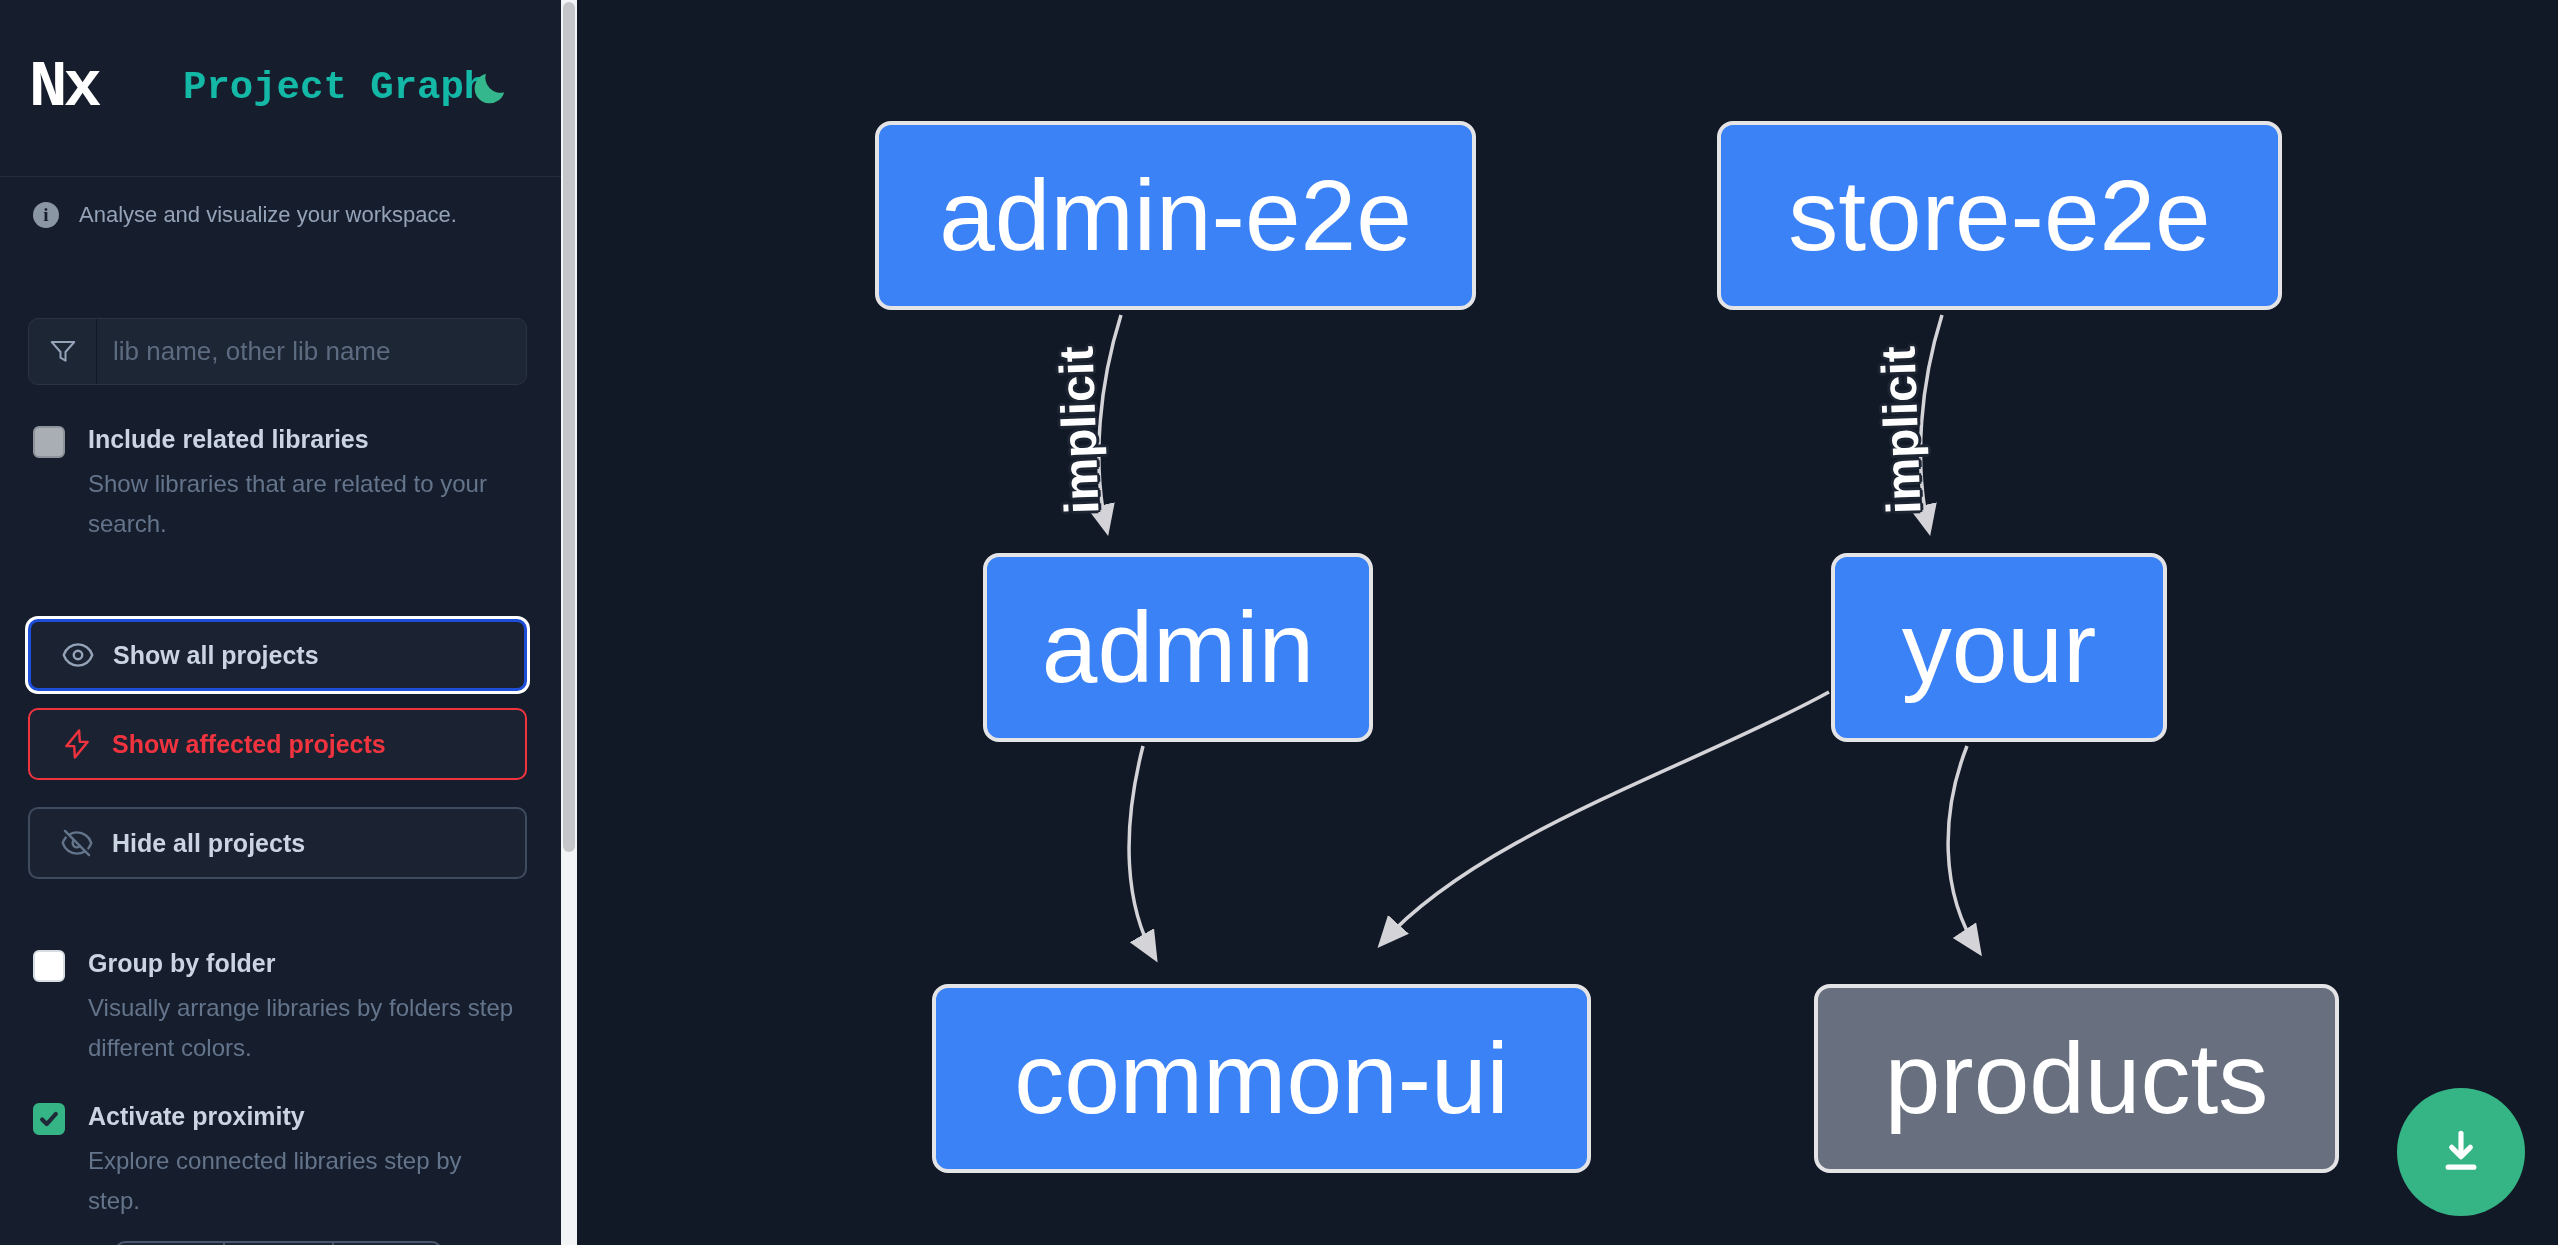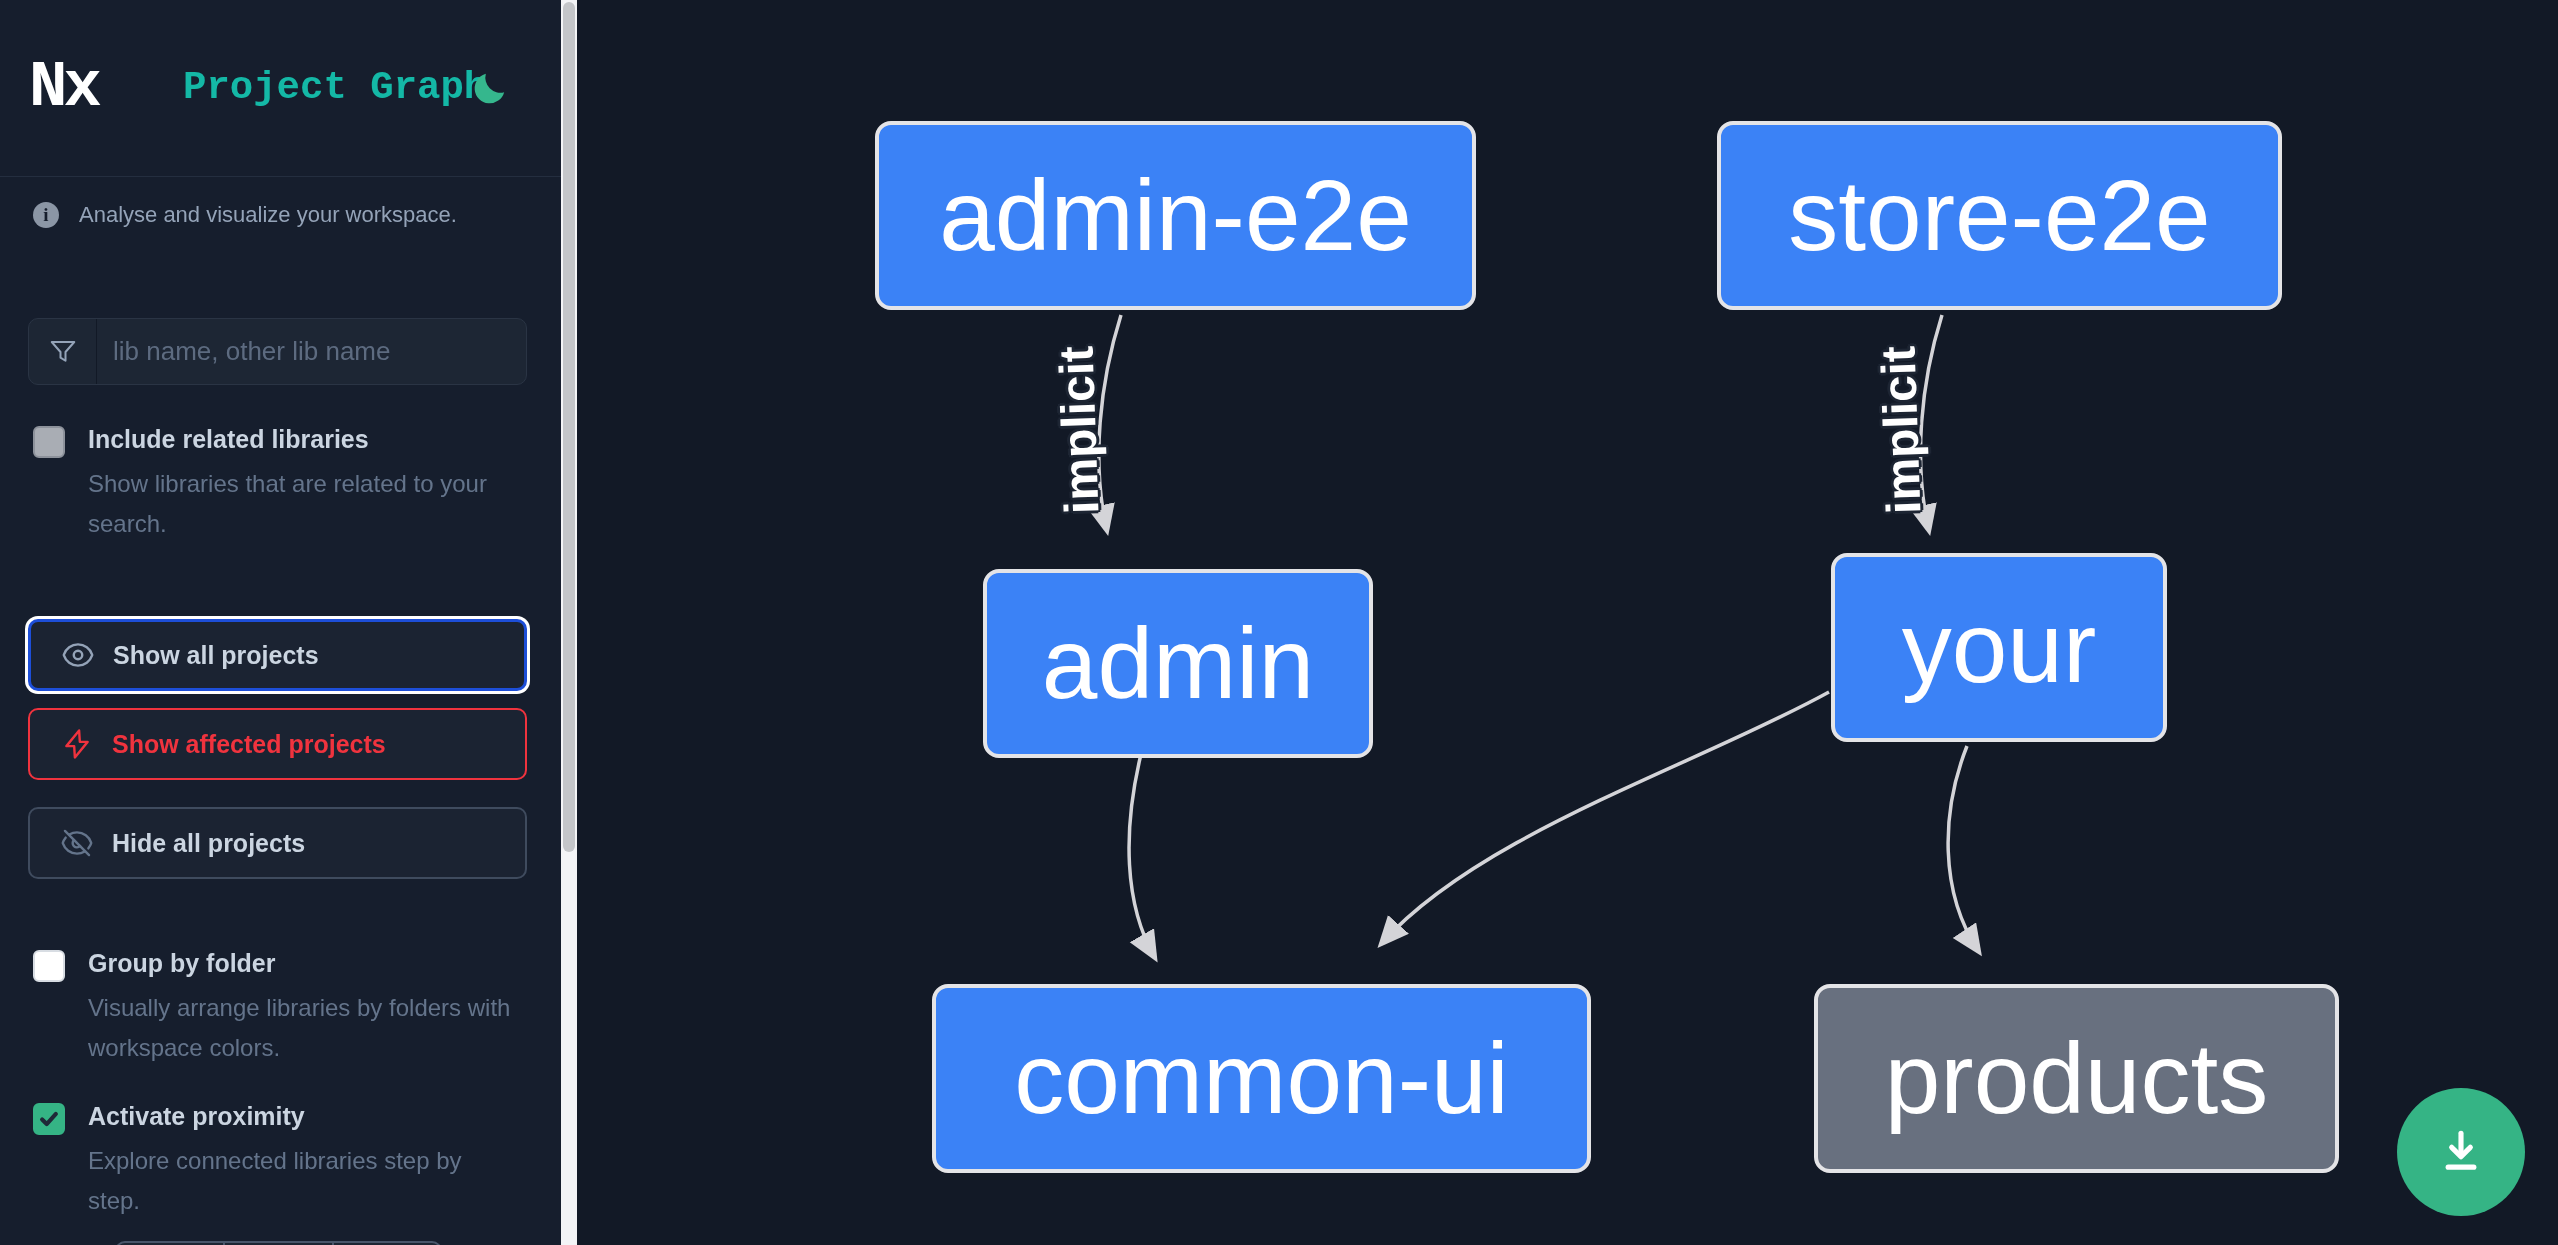--- a/index.html
+++ b/index.html
@@ -135,21 +135,21 @@
           <path d="M9.88 9.88a3 3 0 1 0 4.24 4.24"></path>
           <path d="M3.5 3.5l17 17"></path>
         </svg>
       </span>
       <span class="blabel">Hide all projects</span>
     </div>
 
     <div class="chk-row" style="top:950px;">
       <span class="chk-box chk-white"></span>
       <span class="chk-label">Group by folder</span>
-      <span class="chk-desc">Visually arrange libraries by folders with workspace colors.</span>
+      <span class="chk-desc">Visually arrange libraries by folders step different colors.</span>
     </div>
 
     <div class="chk-row" style="top:1103px;">
       <span class="chk-box chk-green">
         <svg width="22" height="22" viewBox="0 0 24 24" fill="none" stroke="#1f2937" stroke-width="4.5" stroke-linecap="round" stroke-linejoin="round">
           <path d="M4.5 12.5l5 5 10-11"></path>
         </svg>
       </span>
       <span class="chk-label">Activate proximity</span>
       <span class="chk-desc">Explore connected libraries step by step.</span>
@@ -183,21 +183,21 @@
       </g>
     </svg>
 
     <div class="edge-label" style="left:502px;top:430px;">implicit</div>
     <div class="edge-label" style="left:1324px;top:430px;">implicit</div>
 
     <div class="gnode pink" style="left:298px;top:121px;width:601px;height:189px;">admin-e2e</div>
 
     <div class="gnode pink" style="left:1140px;top:121px;width:565px;height:189px;">store-e2e</div>
 
-    <div class="gnode pink" style="left:406px;top:553px;width:390px;height:189px;margin-top:16px;">admin</div>
+    <div class="gnode pink" style="left:406px;top:553px;width:390px;height:189px;">admin</div>
 
     <div class="gnode pink" style="left:1254px;top:553px;width:336px;height:189px;">your</div>
 
     <div class="gnode pink" style="left:355px;top:984px;width:659px;height:189px;">common-ui</div>
 
     <div class="gnode gray" style="left:1237px;top:984px;width:525px;height:189px;">products</div>
 
     <button class="fab">
       <svg width="56" height="56" viewBox="0 0 24 24" fill="none" stroke="#ffffff" stroke-width="2.2" stroke-linecap="round" stroke-linejoin="round">
         <path d="M12 4v9.5"></path>

